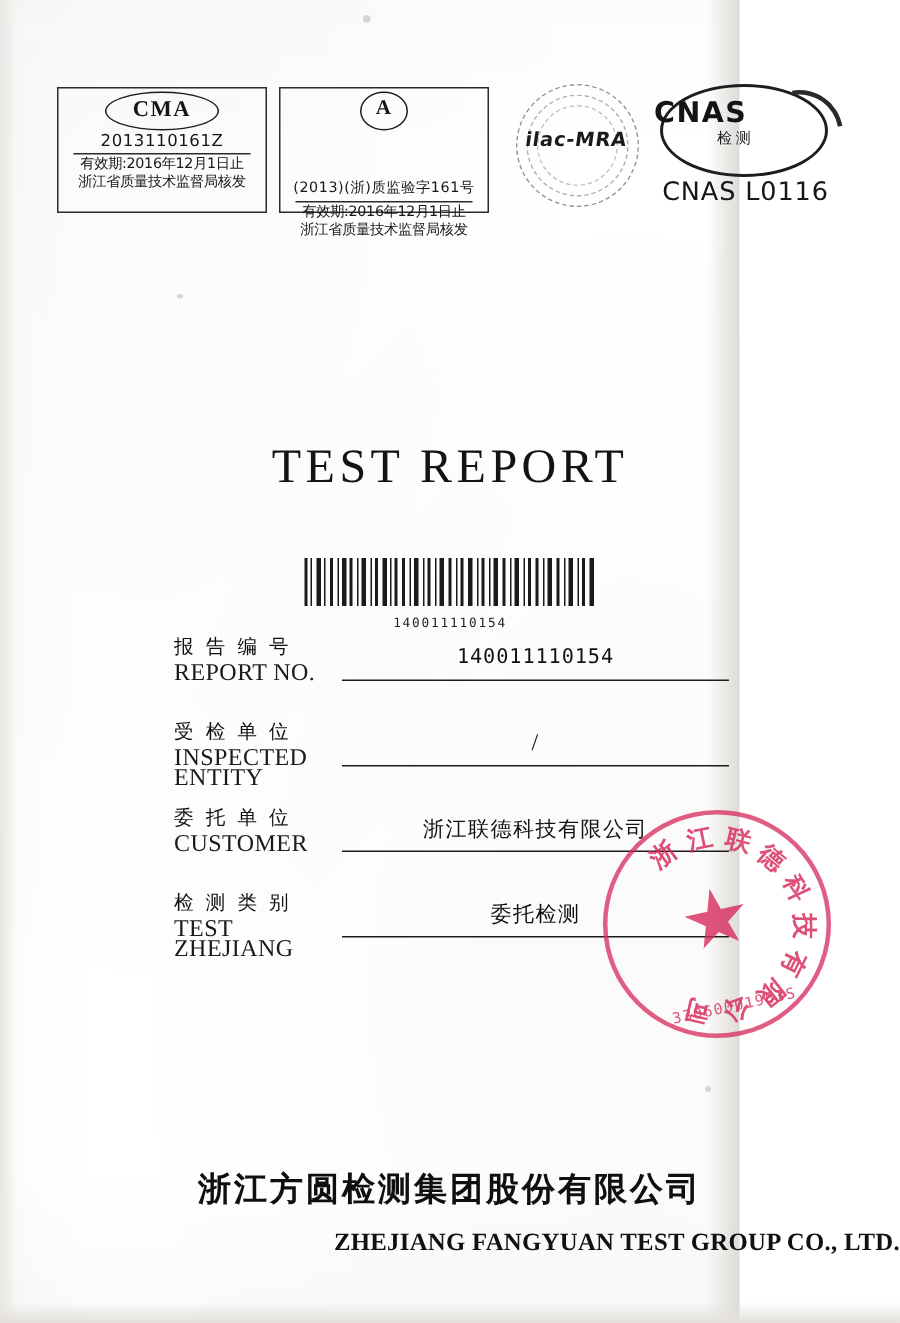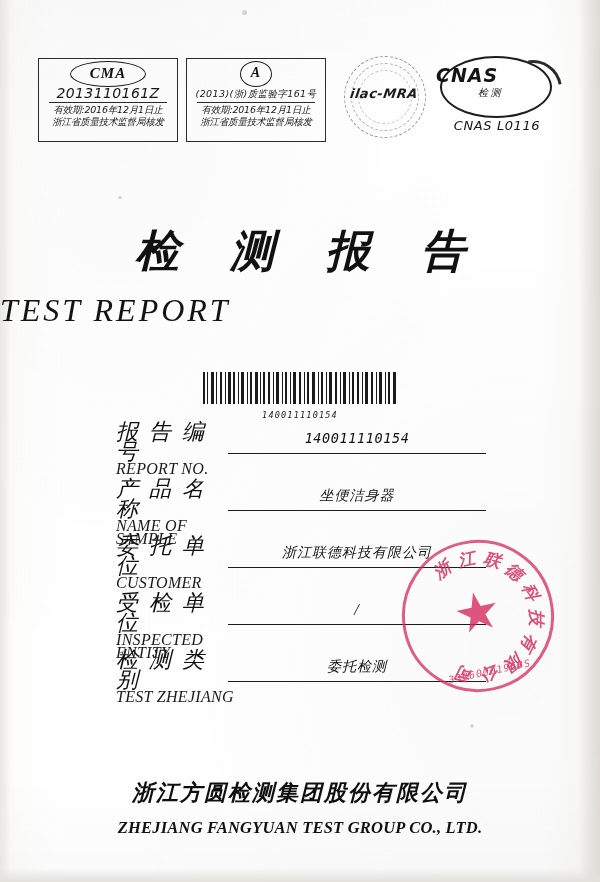--- a/index.html
+++ b/index.html
@@ -9,25 +9,24 @@
   body {
     width: 600px;
     height: 882px;
     background: #ffffff;
     font-family: "Liberation Serif", serif;
     color: #141414;
     overflow: hidden;
   }
   .page {
     position: relative;
-    width: 600px;
+    width: 493px;
     height: 882px;
     background:
       linear-gradient(to right, #f7f6f4 0px, #fdfdfc 18px, #ffffff 60px, #ffffff 540px, #fbfaf9 582px, #f2f0ee 600px);
-    font-style: italic;
   }
   
   .paper-noise {
     position: absolute;
     inset: 0;
     background:
       radial-gradient(ellipse at 20% 12%, rgba(0,0,0,0.018), rgba(0,0,0,0) 55%),
       radial-gradient(ellipse at 85% 75%, rgba(0,0,0,0.02), rgba(0,0,0,0) 60%),
       linear-gradient(to bottom, rgba(0,0,0,0.012), rgba(0,0,0,0) 12%, rgba(0,0,0,0) 88%, rgba(0,0,0,0.02));
     pointer-events: none;
@@ -101,21 +100,21 @@
   }
   .mark-line {
     font-size: 9.5px;
     line-height: 11.5px;
     font-family: "DejaVu Sans", sans-serif;
     color: #161616;
     white-space: nowrap;
     letter-spacing: -0.2px;
   }
   .mark-line.num {
-    font-size: 14px;
+    font-size: 11px;
     letter-spacing: 0.4px;
     padding-top: 1px;
   }
   .mark-divider {
     width: 86%;
     margin: 2px auto 1.5px auto;
     border-top: 1px solid #2a2a2a;
   }
   .ilac {
     position: absolute;
@@ -192,21 +191,21 @@
     border-color: #2a2a2a transparent transparent transparent;
     transform: rotate(35deg);
   }
   .cnas-code {
     position: absolute;
     left: 0;
     top: 62px;
     width: 126px;
     text-align: center;
     font-family: "DejaVu Sans", sans-serif;
-    font-size: 13px;
+    font-size: 17px;
     letter-spacing: 0.6px;
     color: #161616;
   }
 
   
   .title-cn {
     position: absolute;
     top: 222px;
     left: 0;
     width: 600px;
@@ -216,21 +215,21 @@
     letter-spacing: 18px;
     text-indent: 18px;
     color: #111;
     font-family: "DejaVu Serif", serif;
   }
   .title-en {
     position: absolute;
     top: 292px;
     left: 0;
     width: 600px;
-    text-align: left;
+    text-align: center;
     font-size: 32px;
     letter-spacing: 3px;
     color: #131313;
     font-family: "Liberation Serif", serif;
   }
 
   
   .barcode-wrap {
     position: absolute;
     top: 372px;
@@ -263,21 +262,21 @@
     height: 57px;
   }
   .field-label {
     position: absolute;
     left: 116px;
     top: 0;
     width: 120px;
     text-align: left;
   }
   .label-cn {
-    font-size: 22px;
+    font-size: 13px;
     letter-spacing: 2px;
     color: #101010;
     font-family: "DejaVu Serif", serif;
     line-height: 20px;
   }
   .label-en {
     font-size: 16px;
     letter-spacing: 0.3px;
     color: #1a1a1a;
     font-family: "Liberation Serif", serif;
@@ -373,21 +372,21 @@
     font-weight: bold;
     letter-spacing: 2px;
     color: #0f0f0f;
     font-family: "DejaVu Serif", serif;
   }
   .footer-en {
     position: absolute;
     top: 818px;
     left: 0;
     width: 600px;
-    text-align: center;
+    text-align: right;
     font-size: 16.5px;
     font-weight: bold;
     letter-spacing: 0.2px;
     color: #111;
     font-family: "Liberation Serif", serif;
   }
   .speck {
     position: absolute;
     background: #d8d5d1;
     border-radius: 50%;
@@ -411,21 +410,21 @@
     <div class="mark-box cma-box">
       <div class="logo-oval cma-oval">CMA</div>
       <div class="mark-line num">2013110161Z</div>
       <div class="mark-divider"></div>
       <div class="mark-line">有效期:2016年12月1日止</div>
       <div class="mark-line">浙江省质量技术监督局核发</div>
     </div>
 
     <div class="mark-box cmc-box">
       <div class="logo-oval cmc-oval">A</div>
-      <div class="mark-line num" style="font-size:9.5px;">(2013)(浙)质监验字161号</div>
+      <div class="mark-line num" style="font-size:9.5px;margin-top:32px;">(2013)(浙)质监验字161号</div>
       <div class="mark-divider"></div>
       <div class="mark-line">有效期:2016年12月1日止</div>
       <div class="mark-line">浙江省质量技术监督局核发</div>
     </div>
 
     <div class="ilac">
       <div class="ilac-ring"></div>
       <div class="ilac-ring r2"></div>
       <div class="ilac-ring r3"></div>
       <div class="ilac-text">ilac-MRA</div>
@@ -433,21 +432,20 @@
 
     <div class="cnas">
       <div class="cnas-oval"></div>
       <div class="cnas-swoosh"></div>
       <div class="cnas-name">CNAS</div>
       <div class="cnas-cn">检 测</div>
       <div class="cnas-code">CNAS L0116</div>
     </div>
   </div>
 
-  <div class="title-cn">检 测 报 告</div>
   <div class="title-en">TEST  REPORT</div>
 
   <div class="barcode-wrap">
     <svg class="barcode" viewBox="0 0 198 32" preserveAspectRatio="none">
       <g fill="#1a1a1a">
         <rect x="2" y="0" width="2" height="32"></rect>
           <rect x="6" y="0" width="1" height="32"></rect>
         <rect x="10" y="0" width="3" height="32"></rect>
           <rect x="15" y="0" width="1" height="32"></rect>
         <rect x="19" y="0" width="2" height="32"></rect>
@@ -499,44 +497,36 @@
 
     <div class="field-row">
       <div class="field-label">
         <div class="label-cn">报 告 编 号</div>
         <div class="label-en">REPORT NO.</div>
       </div>
       <div class="field-value mono">140011110154</div>
       <div class="field-line"></div>
     </div>
 
+
     <div class="field-row">
       <div class="field-label">
-        <div class="label-cn">产 品 名 称</div>
-        <div class="label-en">NAME OF SAMPLE</div>
+        <div class="label-cn">受 检 单 位</div>
+        <div class="label-en">INSPECTED ENTITY</div>
       </div>
-      <div class="field-value">坐便洁身器</div>
+      <div class="field-value slash">/</div>
       <div class="field-line"></div>
     </div>
 
     <div class="field-row">
       <div class="field-label">
         <div class="label-cn">委 托 单 位</div>
         <div class="label-en">CUSTOMER</div>
       </div>
       <div class="field-value">浙江联德科技有限公司</div>
-      <div class="field-line"></div>
-    </div>
-
-    <div class="field-row">
-      <div class="field-label">
-        <div class="label-cn">受 检 单 位</div>
-        <div class="label-en">INSPECTED ENTITY</div>
-      </div>
-      <div class="field-value slash">/</div>
       <div class="field-line"></div>
     </div>
 
     <div class="field-row">
       <div class="field-label">
         <div class="label-cn">检 测 类 别</div>
         <div class="label-en">TEST ZHEJIANG</div>
       </div>
       <div class="field-value">委托检测</div>
       <div class="field-line"></div>

